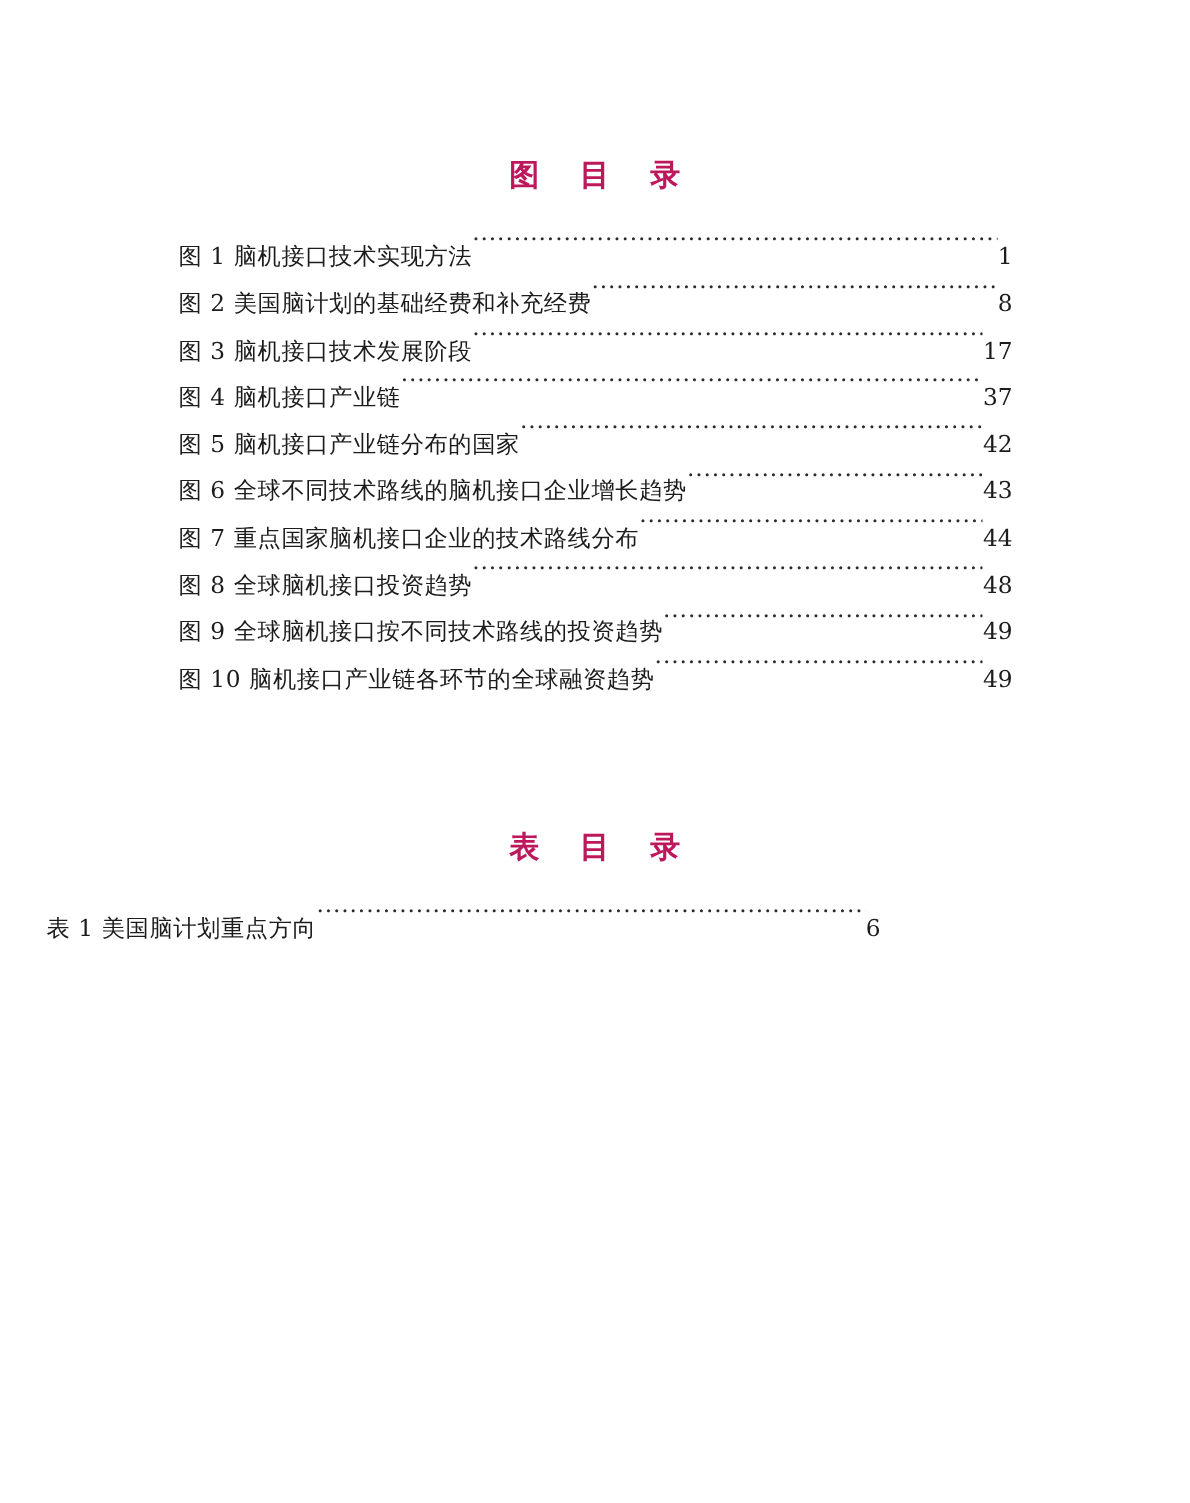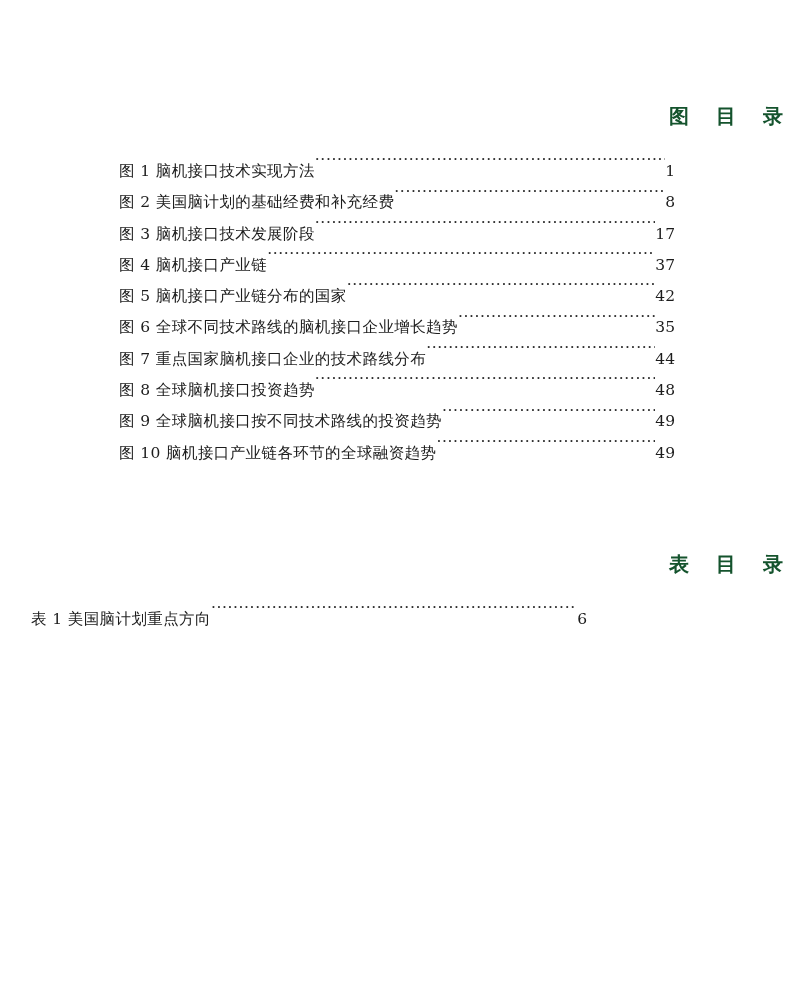--- a/index.html
+++ b/index.html
@@ -18,26 +18,26 @@
 
   .page {
     position: relative;
     width: 793px;
     height: 1002px;
     background: #ffffff;
     box-sizing: border-box;
   }
 
   .section-title {
-    text-align: right;
+    text-align: center;
     font-weight: bold;
     font-size: 20px;
     letter-spacing: 10px;
     text-indent: 10px;
-    color: #14532d;
+    color: #be185d;
     font-family: "DejaVu Sans", "Liberation Sans", sans-serif;
   }
 
   #figure-title { margin: 0; padding-top: 103px; }
   #table-title  { margin: 0; padding-top: 82px; }
 
   .toc-list {
     list-style: none;
     margin: 0;
     padding: 0;
@@ -118,21 +118,21 @@
         <span class="entry-page">37</span>
       </li>
       <li class="toc-entry">
         <span class="entry-label">图 5 脑机接口产业链分布的国家</span>
         <span class="entry-leader"></span>
         <span class="entry-page">42</span>
       </li>
       <li class="toc-entry">
         <span class="entry-label">图 6 全球不同技术路线的脑机接口企业增长趋势</span>
         <span class="entry-leader"></span>
-        <span class="entry-page">35</span>
+        <span class="entry-page">43</span>
       </li>
       <li class="toc-entry">
         <span class="entry-label">图 7 重点国家脑机接口企业的技术路线分布</span>
         <span class="entry-leader"></span>
         <span class="entry-page">44</span>
       </li>
       <li class="toc-entry">
         <span class="entry-label">图 8 全球脑机接口投资趋势</span>
         <span class="entry-leader"></span>
         <span class="entry-page">48</span>

